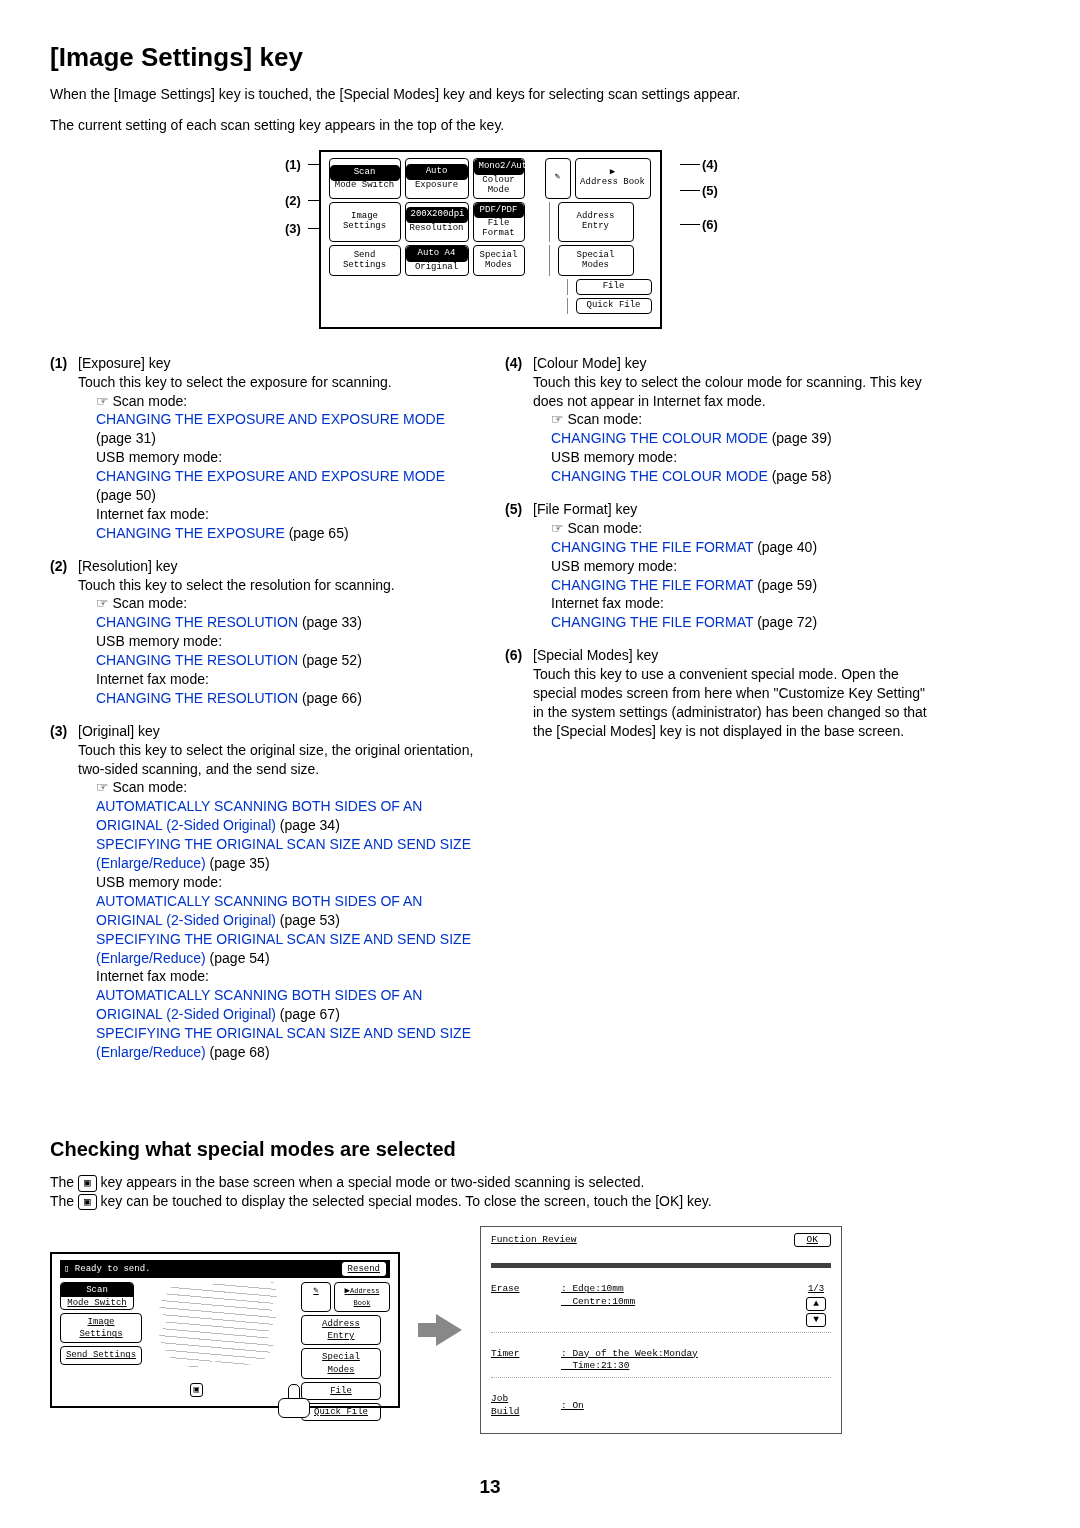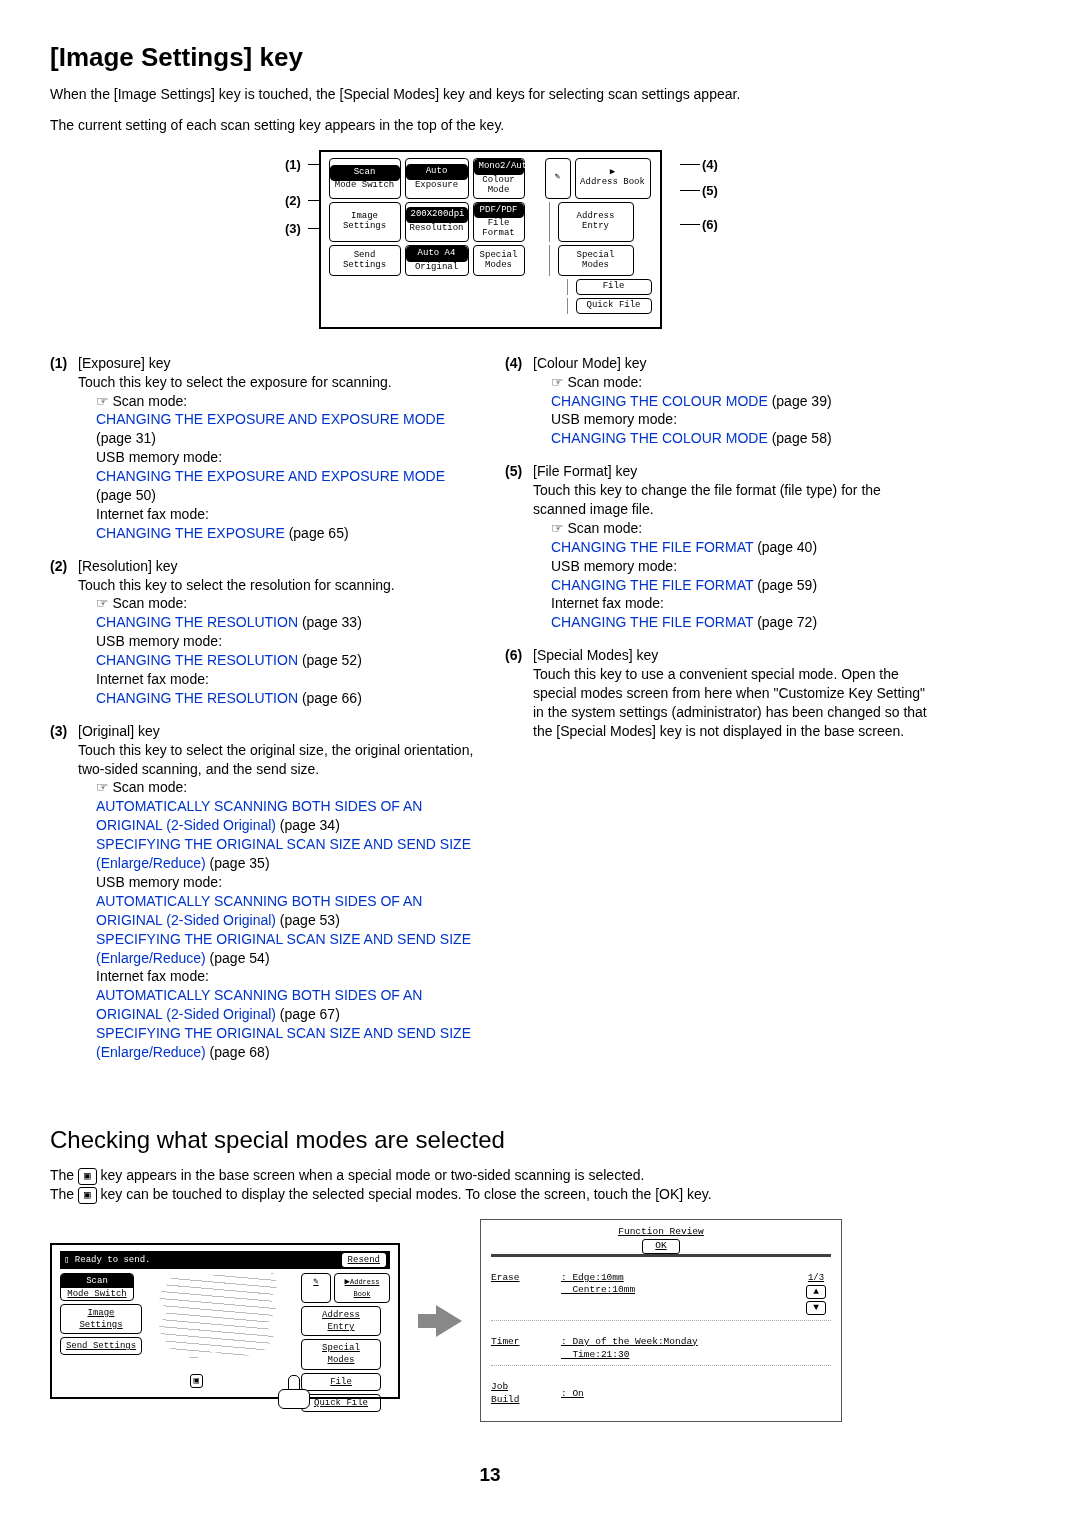--- a/index.html
+++ b/index.html
@@ -6,21 +6,21 @@
     font-family: Arial, Helvetica, sans-serif;
     margin: 0;
     padding: 40px 50px;
     color: #000;
     font-size: 14px;
     line-height: 1.35;
     width: 980px;
     box-sizing: border-box;
   }
   h1 { font-size: 26px; font-weight: bold; margin: 0 0 10px 0; }
-  h2 { font-size: 24px; font-weight: normal; margin: 48px 0 10px 0; }
+  h2 { font-size: 20px; font-weight: bold; margin: 60px 0 10px 0; }
   .intro { margin-bottom: 12px; }
 
   .diagram1-wrap { text-align: center; margin: 15px 0 25px 0; position: relative; }
   .diagram1 {
     display: inline-block;
     border: 2px solid #000;
     background: #fff;
     padding: 6px 8px 10px 8px;
     position: relative;
     font-family: "Courier New", monospace;
@@ -116,21 +116,21 @@
     width:0;height:0;border-top:16px solid transparent;border-bottom:16px solid transparent;
     border-left:26px solid #888;
   }
   .arrow-stem { width:18px; height:14px; background:#888;}
   .arrow-wrap { display:flex; align-items:center;}
 
   .panelB {
     border:1px solid #555; background:#fff; width: 340px;
     font-family: "Courier New", monospace; font-size:9.5px; padding:6px 10px 10px 10px;
   }
-  .pB-top { display:flex; justify-content:space-between; align-items:center; border-bottom:3px solid #404040; padding-bottom:0;flex-direction:column;}
+  .pB-top { display:flex; justify-content:space-between; align-items:center; border-bottom:5px solid #404040; padding-bottom:16px;}
   .pB-top .ok { border:1px solid #000; border-radius:3px; padding:0 12px;}
   .pB-top .ftitle { text-decoration: underline; }
   .pB-row { display:flex; padding:4px 0; border-bottom:1px dotted #aaa;margin-top:11px;}
   .pB-row:last-child { border-bottom:none;align-items:center;}
   .pB-l { width:70px;}
   .pB-c { flex:1;}
   .pB-r { width:30px; text-align:center;}
   .pagelabel { font-size:9px;}
   .arrowbtn { border:1px solid #000; border-radius:3px; display:inline-block; width:18px; text-align:center; line-height:12px; margin:1px 0;}
 
@@ -268,33 +268,33 @@
             <div><span class="link">SPECIFYING THE ORIGINAL SCAN SIZE AND SEND SIZE (Enlarge/Reduce)</span><span> (page 68)</span></div>
           </div>
         </div>
       </div>
     </div>
   <div class="col" id="col-right">
       <div class="item">
         <div class="num">(4)</div>
         <div class="body">
           <div class="keytitle">[Colour Mode] key</div>
+          <div>Touch this key to select the colour mode for scanning. This key does not appear in Internet fax mode.</div>
           <div class="sub">
             <div>☞ Scan mode:</div>
             <div><span class="link">CHANGING THE COLOUR MODE</span><span> (page 39)</span></div>
             <div>USB memory mode:</div>
             <div><span class="link">CHANGING THE COLOUR MODE</span><span> (page 58)</span></div>
           </div>
         </div>
       </div>
       <div class="item">
         <div class="num">(5)</div>
         <div class="body">
           <div class="keytitle">[File Format] key</div>
-          <div>Touch this key to change the file format (file type) for the scanned image file.</div>
           <div class="sub">
             <div>☞ Scan mode:</div>
             <div><span class="link">CHANGING THE FILE FORMAT</span><span> (page 40)</span></div>
             <div>USB memory mode:</div>
             <div><span class="link">CHANGING THE FILE FORMAT</span><span> (page 59)</span></div>
             <div>Internet fax mode:</div>
             <div><span class="link">CHANGING THE FILE FORMAT</span><span> (page 72)</span></div>
           </div>
         </div>
       </div>

